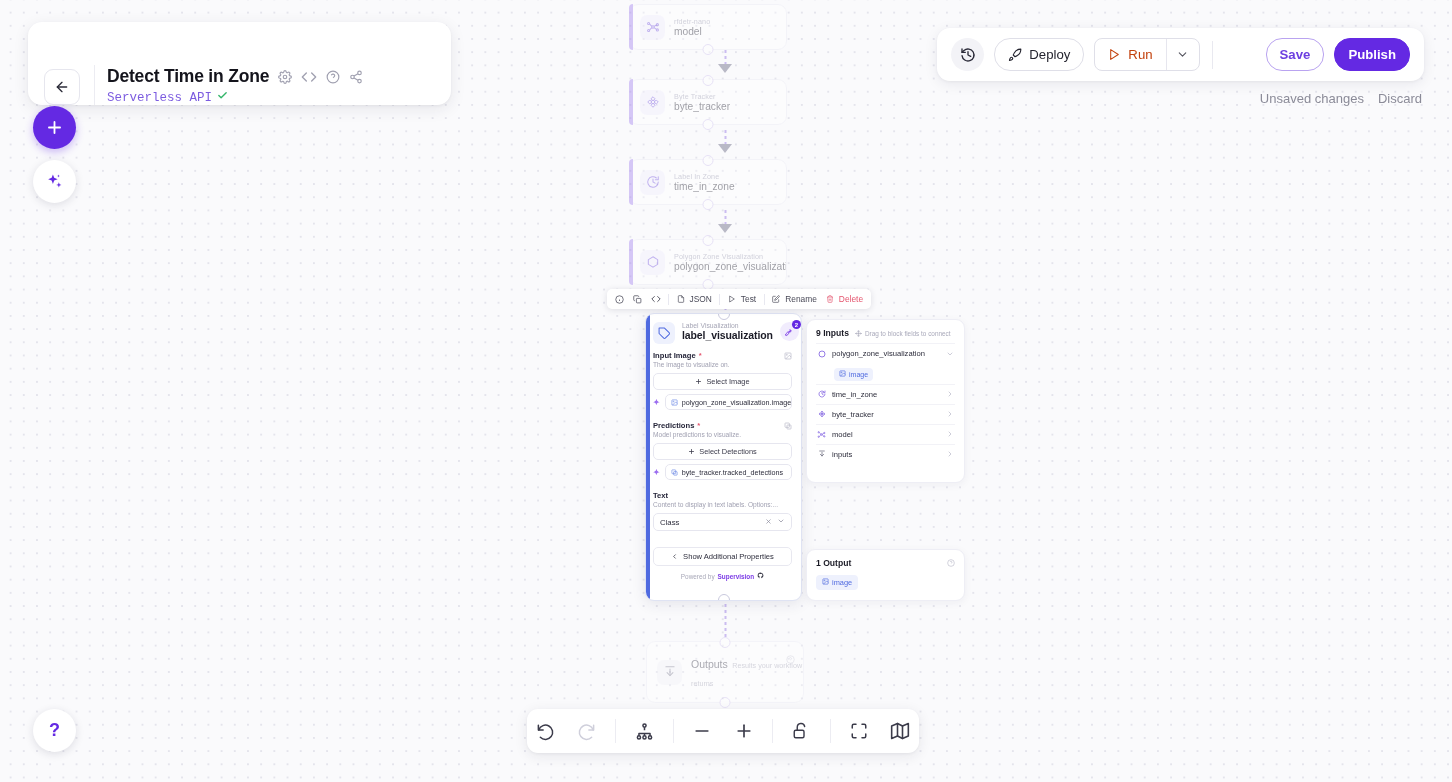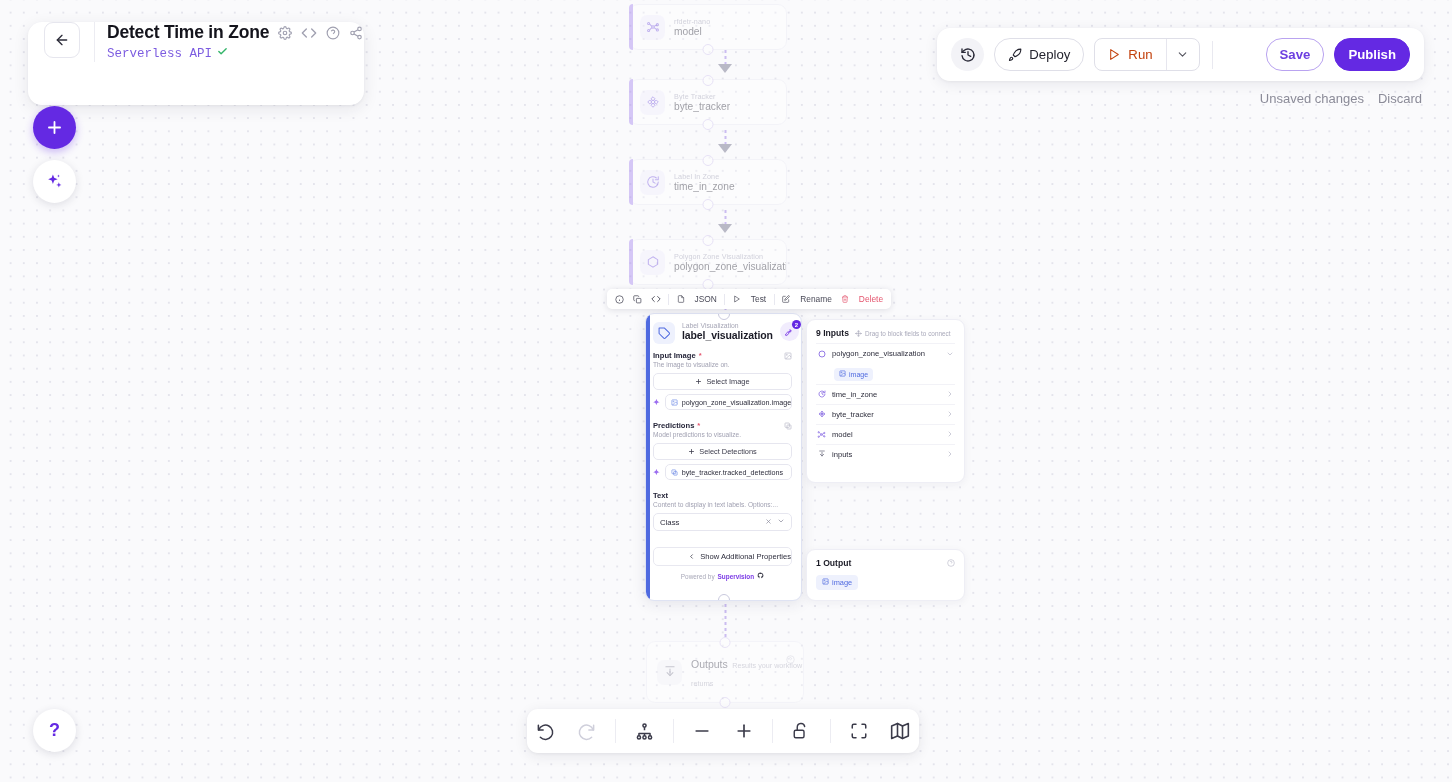--- a/index.html
+++ b/index.html
@@ -13,24 +13,24 @@
     position: relative; width: 1452px; height: 782px;
     background-color: #fafafc;
     background-image: radial-gradient(#e4e4ec 1.1px, transparent 1.1px);
     background-size: 13.2px 13.2px;
     background-position: 4px 6px;
   }
 
   
   .hdr {
     position: absolute; left: 28px; top: 22px;
-    width: 336px; height: 83px;
+    width: 423px; height: 83px;
     background: #fff; border-radius: 14px;
     box-shadow: 0 4px 16px rgba(30,30,60,.09), 0 1px 3px rgba(30,30,60,.05);
-    display: flex; align-items: flex-start; padding: 0 16px;
+    display: flex; align-items: flex-end; padding: 0 16px;
   }
   .back-btn {
     width: 36px; height: 36px; border: 1px solid #e6e6ee; border-radius: 9px;
     background: #fff; display: flex; align-items: center; justify-content: center;
     cursor: pointer; flex: none;
   }
   .hdr-div { width: 1px; height: 40px; background: #ececf2; margin: 0 12px 0 14px; flex:none;}
   .hdr-txt { display: flex; flex-direction: column; gap: 3px; }
   .hdr-row1 { display: flex; align-items: center; gap: 9px; }
   .hdr-title { font-size: 17.5px; font-weight: 700; color: #14141c; letter-spacing: -.2px; white-space: nowrap;}
@@ -113,21 +113,21 @@
   .onode .nkind { font-size: 10.5px; color: #3a3a48; }
   .onode .nsub { font-size: 7.2px; color: #a4a4b4; }
 
   
   .ctxbar {
     position: absolute; left: 607px; top: 289px; height: 20px;
     background: #fff; border-radius: 5px; box-shadow: 0 1px 6px rgba(30,30,60,.13);
     display: flex; align-items: center; padding: 0 6px; gap: 6px; font-size: 8.4px; color: #4a4a58;
     z-index: 9;
   }
-  .ctxbar .ci { display: flex; align-items: center; gap: 10px; cursor: pointer; padding: 0 1.5px;}
+  .ctxbar .ci { display: flex; align-items: center; gap: 5px; cursor: pointer; padding: 0 1.5px;}
   .ctxbar .cdiv { width: 1px; height: 11px; background: #e8e8f0; }
   .ctxbar .del { color: #e4556e; }
 
   
   .card {
     position: absolute; left: 645px; top: 313px; width: 157px; height: 288px;
     background: #fff; border: 1px solid #dfe3f3; border-radius: 9px;
     box-shadow: 0 3px 14px rgba(40,40,80,.10);
     overflow: hidden;
   }
@@ -164,21 +164,21 @@
   }
   .chip .ci2 { color: #6f8be6; display:flex; flex:none; }
   .sect { margin-top: 11px; }
   .selinput {
     margin-top: 5px; height: 18px; border: 1px solid #e6e6ef; border-radius: 5px; background: #fff;
     display: flex; align-items: center; padding: 0 6px; font-size: 7.8px; color: #2d2d3c; cursor:pointer;
   }
   .selinput .sx { margin-left: auto; display:flex; align-items:center; gap:5px; color:#8d8d9e; }
   .showmore {
     margin: 16px 0 0 0; height: 19px; border: 1px solid #e8e8f0; border-radius: 5px; background: #fff;
-    display: flex; align-items: center; justify-content: flex-end; gap: 5px;
+    display: flex; align-items: center; justify-content: center; gap: 5px;
     font-size: 7.6px; color: #2d2d3c; cursor: pointer;
   }
   .powered { text-align: center; font-size: 6.4px; color: #a8a8b8; margin-top: 6px; display:flex; justify-content:center; align-items:center; gap:3px;}
   .powered b { color: #7c3ce6; font-weight: 600;}
   .chandle-t { position:absolute; left:50%; top:-6px; transform:translateX(-50%); width:12px;height:12px;border-radius:50%;background:#fff;border:1.5px solid #c9c9dd;}
   .chandle-b { position:absolute; left:50%; bottom:-6px; transform:translateX(-50%); width:12px;height:12px;border-radius:50%;background:#fff;border:1.5px solid #c9c9dd;}
 
   
   .panel {
     position: absolute; background: #fff; border: 1px solid #eeeef5; border-radius: 9px;

